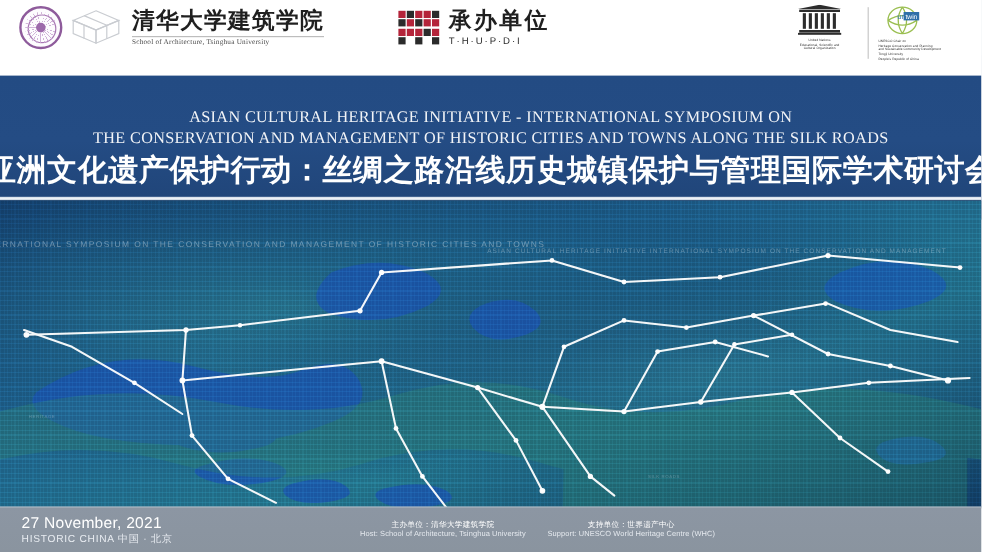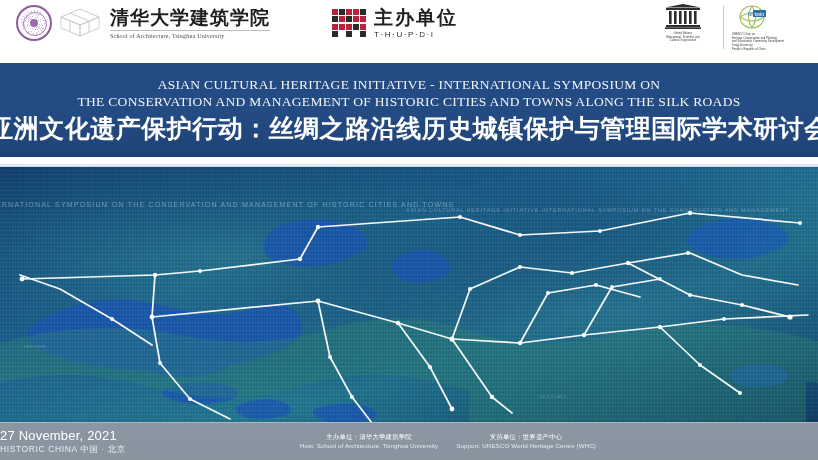--- a/index.html
+++ b/index.html
@@ -57,21 +57,21 @@
   .unesco-temple{width:40px;height:26px;}
   .unesco-cap{font-size:2.6px;line-height:1.35;color:#2d2d2d;text-align:center;
      margin-top:2px;letter-spacing:.1px;width:62px;white-space:pre-line;}
   .vrule{width:1px;align-self:stretch;background:#c7c7c7;margin-top:2px;margin-bottom:2px;}
   .chair-block{display:flex;flex-direction:column;width:76px;}
   .chair-mark{width:40px;height:26px;position:relative;}
   .chair-cap{font-size:2.6px;line-height:1.4;color:#2d2d2d;margin-top:3px;
      letter-spacing:.1px;white-space:pre-line;}
 
   
-  .title-band{position:absolute;left:0;top:63px;width:818px;height:94px;
+  .title-band{position:absolute;left:0;top:63px;width:818px;height:120px;
      background:linear-gradient(180deg,#234b83 0%,#244c84 45%,#1f4376 100%);
      display:flex;flex-direction:column;align-items:center;justify-content:center;}
   .title-en1,.title-en2{font-family:"Liberation Serif",serif;color:#f2f4f7;
      letter-spacing:.3px;white-space:nowrap;text-align:center;}
   .title-en1{font-size:13.5px;line-height:16px;}
   .title-en2{font-size:13.5px;line-height:18px;}
   .title-cn{font-family:"DejaVu Serif",serif;color:#ffffff;font-size:25px;font-weight:700;
      letter-spacing:.5px;white-space:nowrap;margin-top:3px;line-height:30px;}
   .band-rule{position:absolute;left:0;top:164px;width:818px;height:3px;
      background:linear-gradient(180deg,#cfd9e6,#eef2f7 50%,#b9c6d6);}
@@ -88,21 +88,21 @@
   .map-ghost{position:absolute;color:rgba(225,236,245,.34);font-size:5.4px;
      font-family:"Liberation Sans",sans-serif;letter-spacing:.9px;white-space:nowrap;}
   .map-ghost.big{font-size:7px;letter-spacing:1.2px;color:rgba(232,240,248,.40);}
   .map-ghost.tiny{font-size:3.6px;letter-spacing:.5px;color:rgba(220,232,244,.30);}
 
   
   .footer{position:absolute;left:0;top:423px;width:818px;height:37px;
      background:linear-gradient(180deg,#8c96a3 0%,#8a949f 100%);
      display:flex;align-items:center;}
   .footer-rule{position:absolute;left:0;top:422px;width:818px;height:2px;background:#aeb7c1;}
-  .date-block{line-height:1;}
+  .date-block{padding-left:18px;line-height:1;}
   .date-main{font-family:"Liberation Sans",sans-serif;font-size:13px;color:#ffffff;
      letter-spacing:.2px;white-space:nowrap;}
   .date-sub{font-family:"Liberation Sans",sans-serif;font-size:8.5px;color:#e8ecf1;
      margin-top:3px;letter-spacing:.6px;white-space:nowrap;}
   .credits{position:absolute;left:300px;top:0;height:37px;display:flex;align-items:center;gap:18px;}
   .credit{line-height:1;text-align:center;}
   .credit-cn{font-family:"DejaVu Sans",sans-serif;font-size:6.4px;color:#ffffff;
      letter-spacing:.2px;white-space:nowrap;}
   .credit-en{font-family:"Liberation Sans",sans-serif;font-size:6.2px;color:#e6eaef;
      margin-top:3px;letter-spacing:.1px;white-space:nowrap;}
@@ -157,21 +157,21 @@
             <i class="r"></i>
             <i></i>
             <i class="r"></i>
           <i></i>
             <i class="e"></i>
             <i></i>
             <i class="e"></i>
             <i></i>
         </div>
         <div class="thupdi-wm">
-          <div class="thupdi-cn">主办单位</div>
+          <div class="thupdi-cn">承办单位</div>
           <div class="thupdi-en">T·H·U·P·D·I</div>
         </div>
       </div>
     </div>
 
     <div class="logo-right">
       <div class="unesco-block">
         <svg class="unesco-temple" viewBox="0 0 40 26">
           <g fill="#2d2d2d">
             <rect x="3" y="4" width="34" height="2"></rect>

